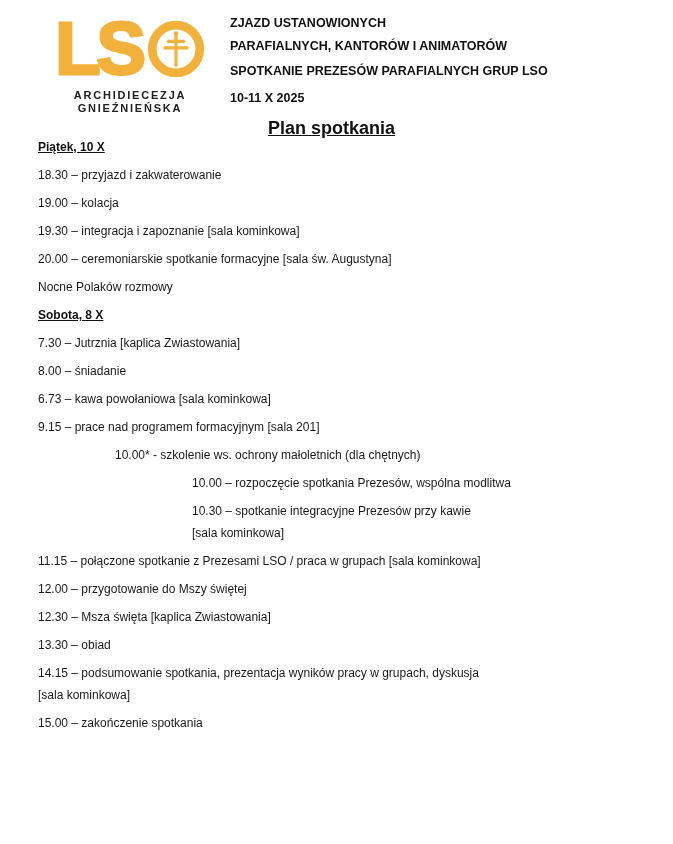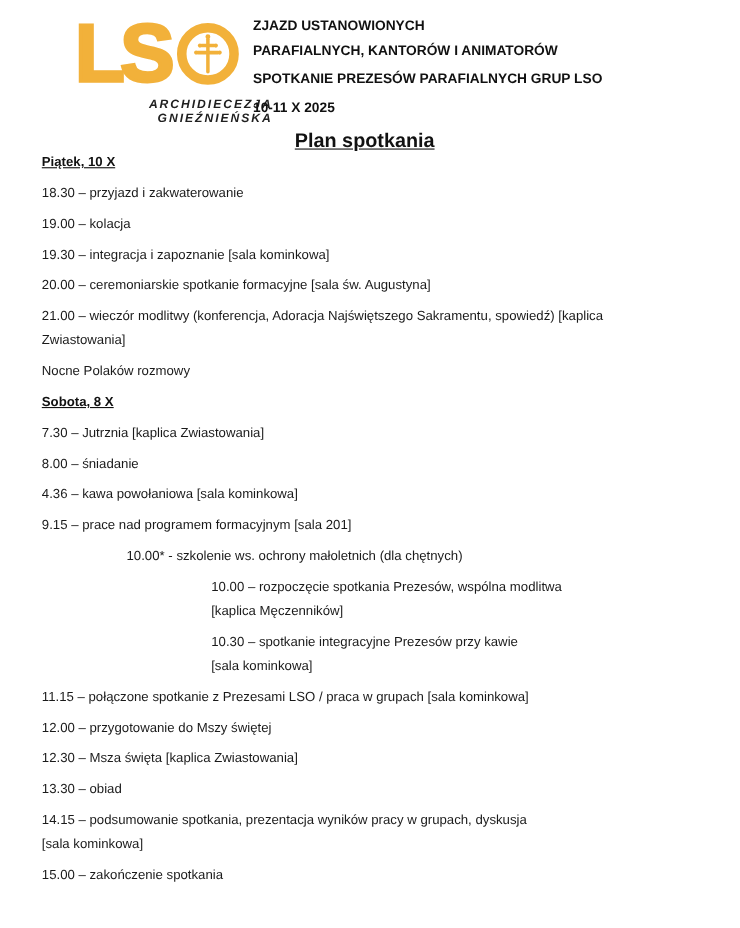--- a/index.html
+++ b/index.html
@@ -7,31 +7,31 @@
     width:673px;height:844px;
     background:#ffffff;
     font-family:"Liberation Sans",sans-serif;
     color:#1a1a1a;
     position:relative;
     overflow:hidden;
   }
   .page{position:absolute;inset:0;}
 
   
-  .logo-block{position:absolute;left:38px;top:18px;width:210px;text-align:right;}
+  .logo-block{position:absolute;left:25px;top:18px;width:210px;text-align:center;}
   .logo-row{display:flex;align-items:center;justify-content:center;}
   .logo-ls{
     font-size:74px;font-weight:bold;line-height:62px;
     color:var(--accent);-webkit-text-stroke:3px var(--accent);
     letter-spacing:-4px;
   }
   .logo-o{width:58px;height:58px;margin-left:5px;display:block;}
   .logo-caption{
     margin-top:9px;font-size:11px;font-weight:bold;color:#202020;
-    letter-spacing:1.8px;line-height:13px;font-style:italic;
+    letter-spacing:1.8px;line-height:13px;
   }
 
   
   .header-block{
     position:absolute;left:230px;top:17px;width:322px;
     text-align:left;font-weight:bold;font-size:12.5px;color:#111;
   }
   .hline1{line-height:13px;margin-bottom:10px;}
   .hline2{line-height:13px;margin-bottom:12px;}
   .hline3{line-height:13px;margin-bottom:14px;}
@@ -97,45 +97,40 @@
       <div class="item indent-0">
         <div class="line">19.00 – kolacja</div>
       </div>
       <div class="item indent-0">
         <div class="line">19.30 – integracja i zapoznanie [sala kominkowa]</div>
       </div>
       <div class="item indent-0">
         <div class="line">20.00 – ceremoniarskie spotkanie formacyjne [sala św. Augustyna]</div>
       </div>
       <div class="item indent-0">
-        <div class="line">21.00 – wieczór modlitwy (konferencja, Adoracja Najświętszego Sakramentu, spowiedź) [kaplica</div>
-        <div class="line">Zwiastowania]</div>
-      </div>
-      <div class="item indent-0">
         <div class="line">Nocne Polaków rozmowy</div>
       </div>
       <div class="day-heading">Sobota, 8 X</div>
       <div class="item indent-0">
         <div class="line">7.30 – Jutrznia [kaplica Zwiastowania]</div>
       </div>
       <div class="item indent-0">
         <div class="line">8.00 – śniadanie</div>
       </div>
       <div class="item indent-0">
-        <div class="line">4.36 – kawa powołaniowa [sala kominkowa]</div>
+        <div class="line">6.73 – kawa powołaniowa [sala kominkowa]</div>
       </div>
       <div class="item indent-0">
         <div class="line">9.15 – prace nad programem formacyjnym [sala 201]</div>
       </div>
       <div class="item indent-1">
         <div class="line">10.00* - szkolenie ws. ochrony małoletnich (dla chętnych)</div>
       </div>
       <div class="item indent-2">
         <div class="line">10.00 – rozpoczęcie spotkania Prezesów, wspólna modlitwa</div>
-        <div class="line">[kaplica Męczenników]</div>
       </div>
       <div class="item indent-2">
         <div class="line">10.30 – spotkanie integracyjne Prezesów przy kawie</div>
         <div class="line">[sala kominkowa]</div>
       </div>
       <div class="item indent-0">
         <div class="line">11.15 – połączone spotkanie z Prezesami LSO / praca w grupach [sala kominkowa]</div>
       </div>
       <div class="item indent-0">
         <div class="line">12.00 – przygotowanie do Mszy świętej</div>

